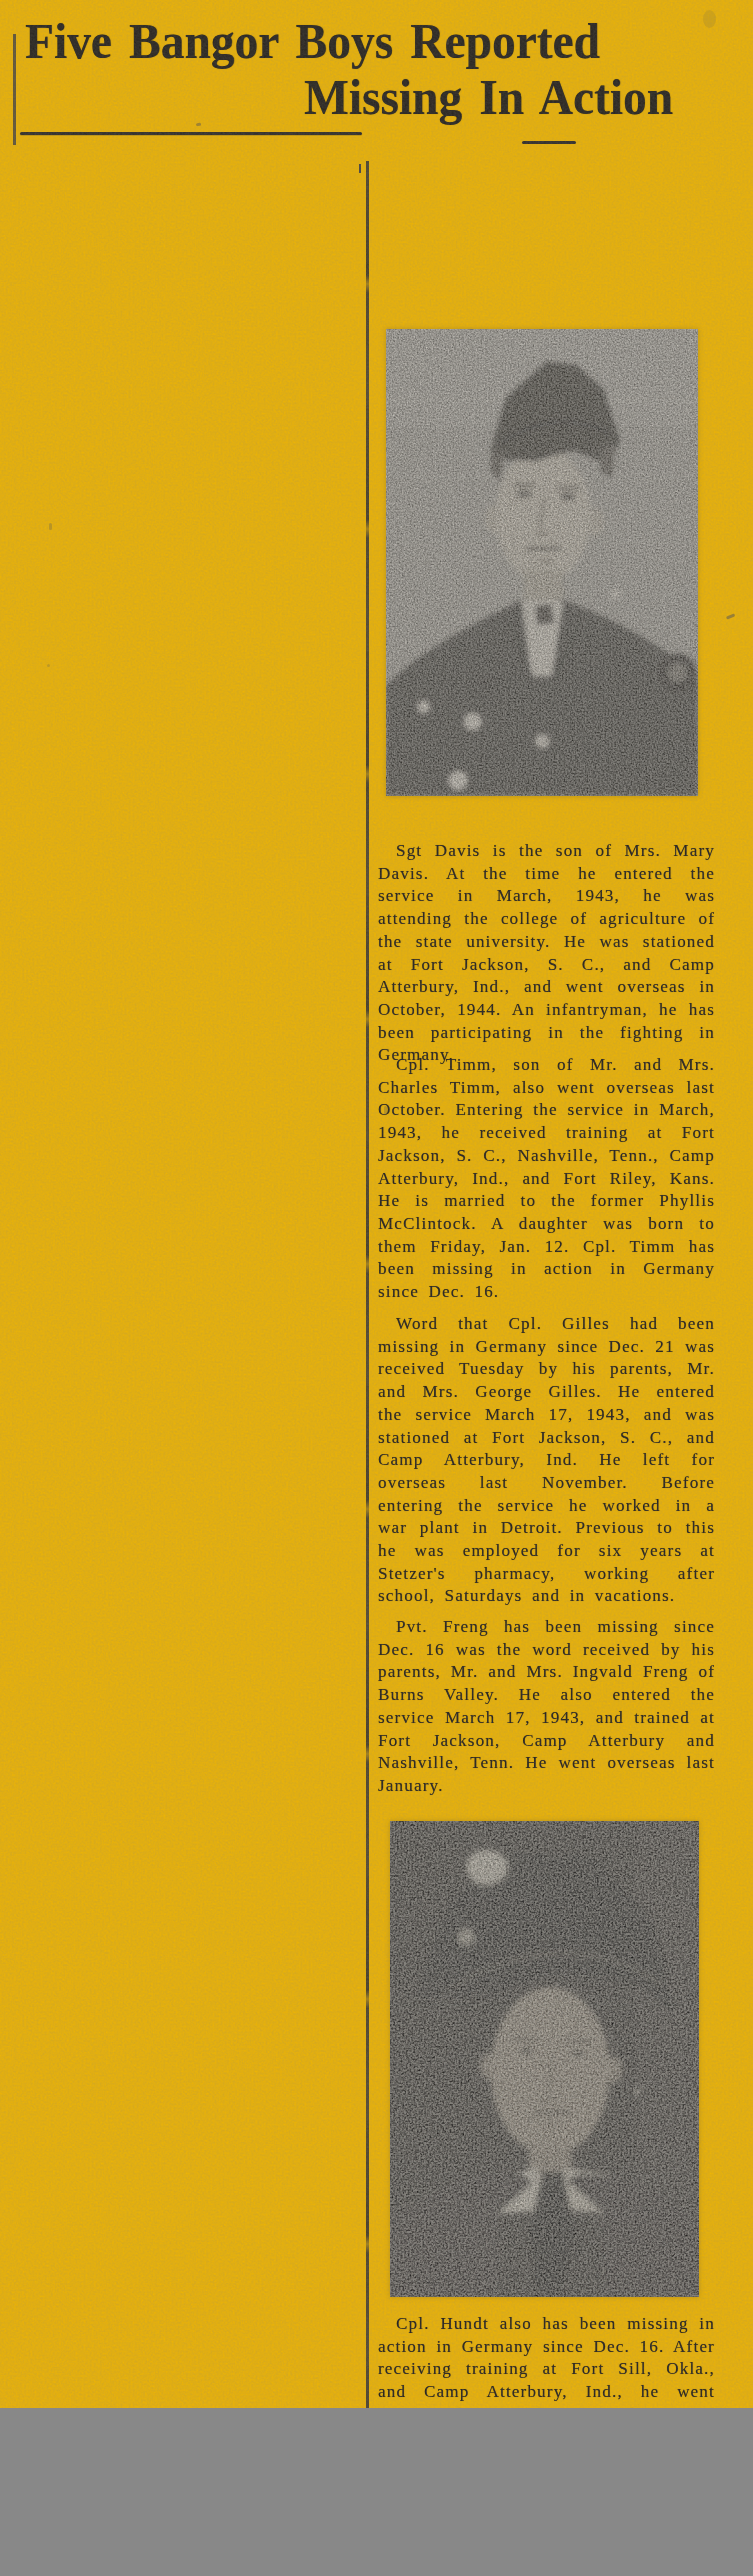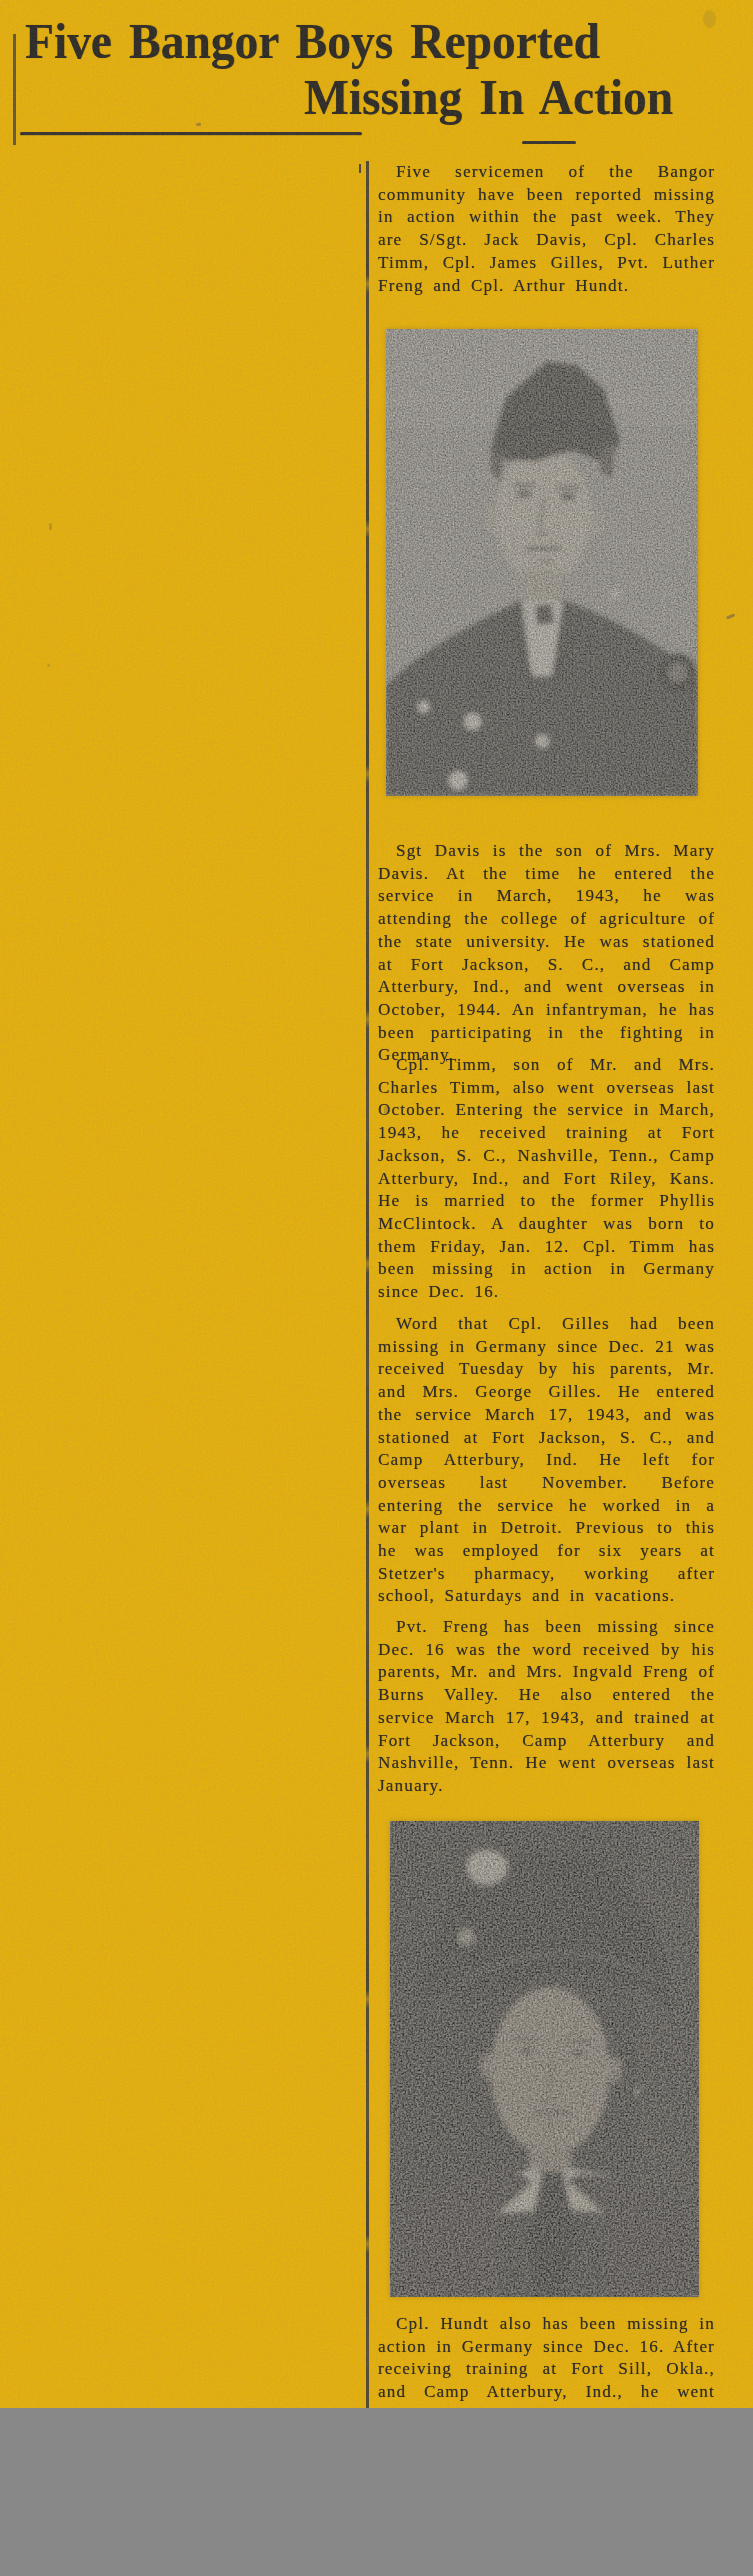--- a/index.html
+++ b/index.html
@@ -69,21 +69,20 @@
   <div class="headline headline-1">Five Bangor Boys Reported</div>
   <div class="headline headline-2">Missing In Action</div>
 
   <div class="rule rule-long"></div>
   <div class="rule rule-dash"></div>
   <div class="rule edge-line-left"></div>
   <div class="rule column-rule"></div>
   <div class="tick" style="left:359px;top:164px;width:1.6px;height:9px;"></div>
   <div class="rule rule-bottom"></div>
 
-  <p class="body-para" style="top:161px;">Five servicemen of the Bangor community have been reported missing in action within the past week.  They are S/Sgt. Jack Davis, Cpl. Charles Timm, Cpl. James Gilles, Pvt. Luther Freng and Cpl. Arthur Hundt.</p>
   <p class="body-para" style="top:840px;">Sgt Davis is the son of Mrs. Mary Davis.  At the time he entered the service in March, 1943, he was attending the college of agriculture of the state university.  He was stationed at Fort Jackson, S. C., and Camp Atterbury, Ind., and went overseas in October, 1944.  An infantryman, he has been participating in the fighting in Germany.</p>
   <p class="body-para" style="top:1054px;">Cpl. Timm, son of Mr. and Mrs. Charles Timm, also went overseas last October. Entering the service in March, 1943, he received training at Fort Jackson, S. C., Nashville, Tenn., Camp Atterbury, Ind., and Fort Riley, Kans. He is married to the former Phyllis McClintock. A daughter was born to them Friday, Jan. 12.  Cpl. Timm has been missing in action in Germany since Dec. 16.</p>
   <p class="body-para" style="top:1313px;">Word that Cpl. Gilles had been missing in Germany since Dec. 21 was received Tuesday by his parents, Mr. and Mrs. George Gilles.  He entered the service March 17, 1943, and was stationed at Fort Jackson, S. C., and Camp Atterbury, Ind.  He left for overseas last November.  Before entering the service he worked in a war plant in Detroit. Previous to this he was employed for six years at Stetzer's pharmacy, working after school, Saturdays and in vacations.</p>
   <p class="body-para" style="top:1616px;">Pvt. Freng has been missing since Dec. 16 was the word received by his parents, Mr. and Mrs. Ingvald Freng of Burns Valley.  He also entered the service March 17, 1943, and trained at Fort Jackson, Camp Atterbury and Nashville, Tenn.  He went overseas last January.</p>
   <p class="body-para" style="top:2313px;">Cpl. Hundt also has been missing in action in Germany since Dec. 16.  After receiving training at Fort Sill, Okla., and Camp Atterbury, Ind., he went overseas last March. He is the son of Arthur Hundt of Middle Ridge.  His wife is the former Eileen Everson.</p>
 
   <figure class="photo" style="left:386px;top:329px;width:312px;height:467px;margin:0;">
     <svg viewBox="0 0 381 571" preserveAspectRatio="none">
       <defs>
         <filter id="blur1">

